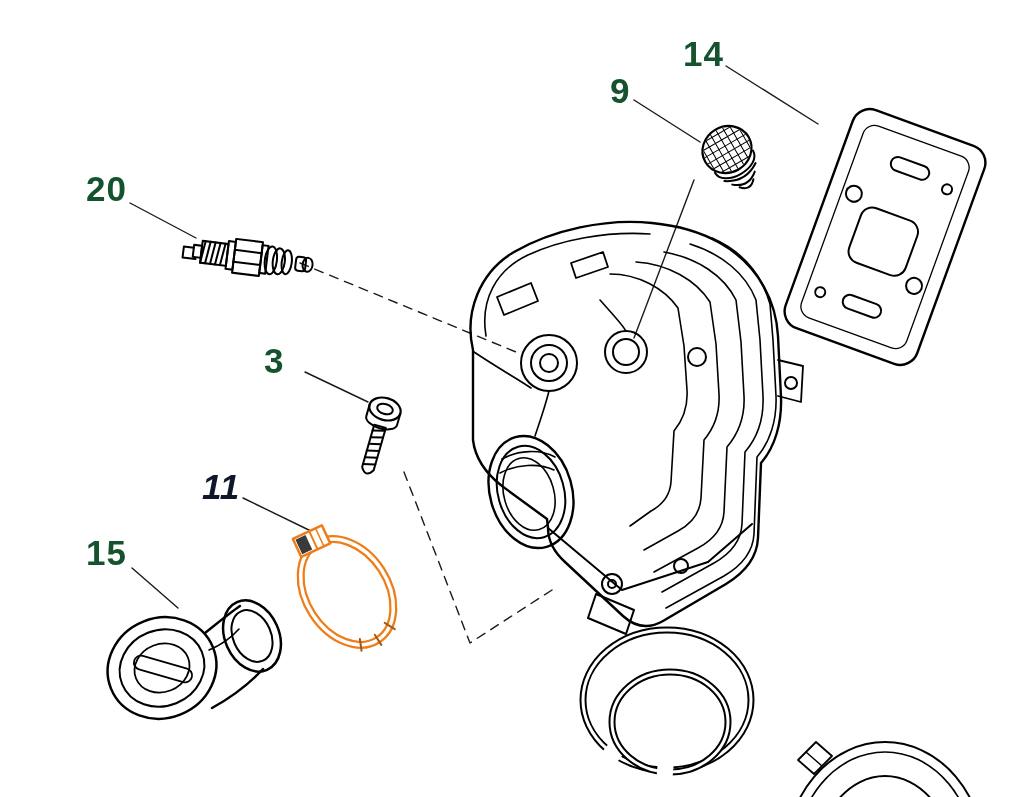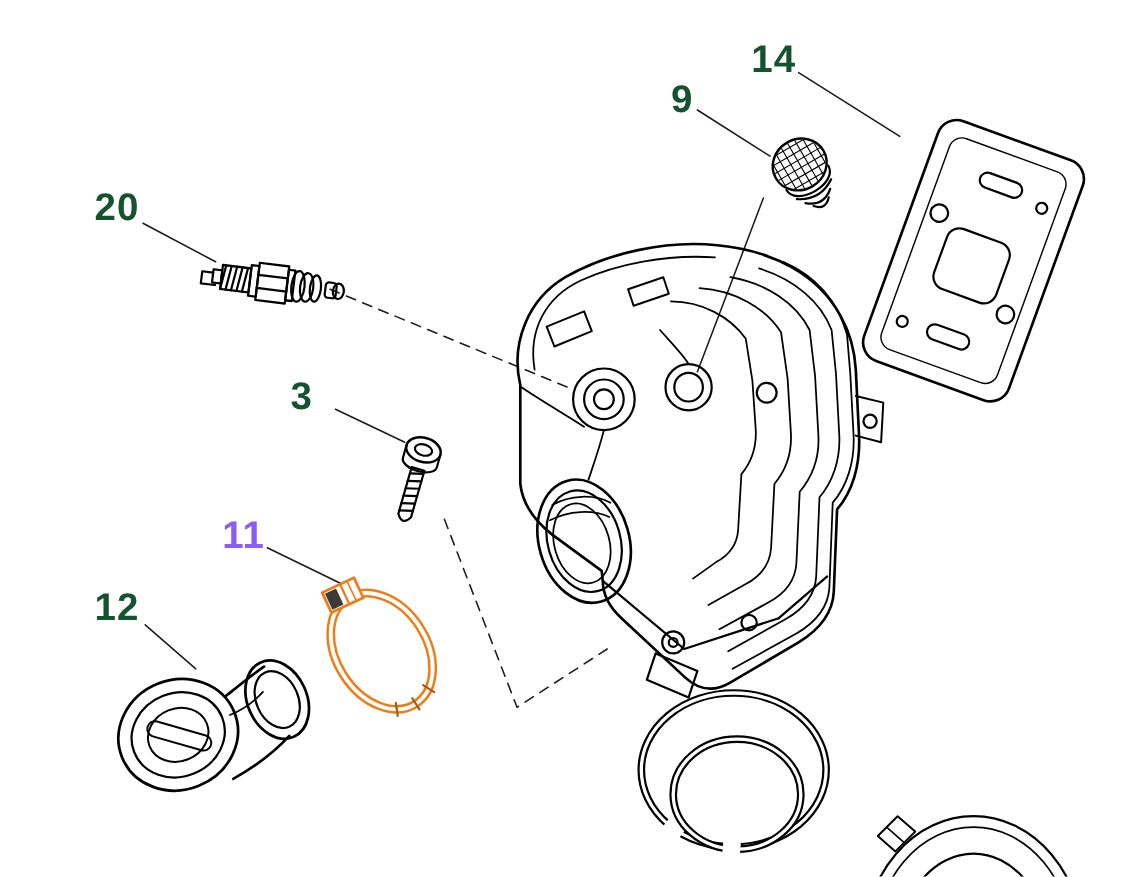--- a/index.html
+++ b/index.html
@@ -1,21 +1,21 @@
 <!DOCTYPE html>
 <html><head>
 <meta charset="utf-8">
 <style>
   html,body{margin:0;padding:0;background:#fff;}
   .stage{position:relative;width:1024px;height:797px;background:#fff;overflow:hidden;
          font-family:"Liberation Sans",sans-serif;}
   .stage svg{position:absolute;left:0;top:0;}
   .callout{position:absolute;font-weight:700;font-size:35px;line-height:1;color:#14532d;
            letter-spacing:1px;user-select:none;}
-  .callout.highlight{color:#8b5cf6;}
+  .callout.highlight{color:#0f172a;font-style:italic;}
   #c14{left:683px;top:36px;}
   #c9 {left:610px;top:73px;}
   #c10{left:86px; top:171px;}
   #c13{left:264px;top:343px;}
   #c11{left:202px;top:469px;}
   #c12{left:86px; top:535px;}
   .leader{stroke:#1a1a1a;stroke-width:1.4;}
   .dash{stroke:#1a1a1a;stroke-width:1.4;stroke-dasharray:9 7;fill:none;}
 </style>
 </head>
@@ -208,15 +208,15 @@
       </g>
 
     </g>
   </svg>
 
   <div id="c14" class="callout">14</div>
   <div id="c9" class="callout">9</div>
   <div id="c10" class="callout">20</div>
   <div id="c13" class="callout">3</div>
   <div id="c11" class="callout highlight">11</div>
-  <div id="c12" class="callout">12</div>
+  <div id="c12" class="callout">15</div>
 
 </div>
 
 </body></html>

